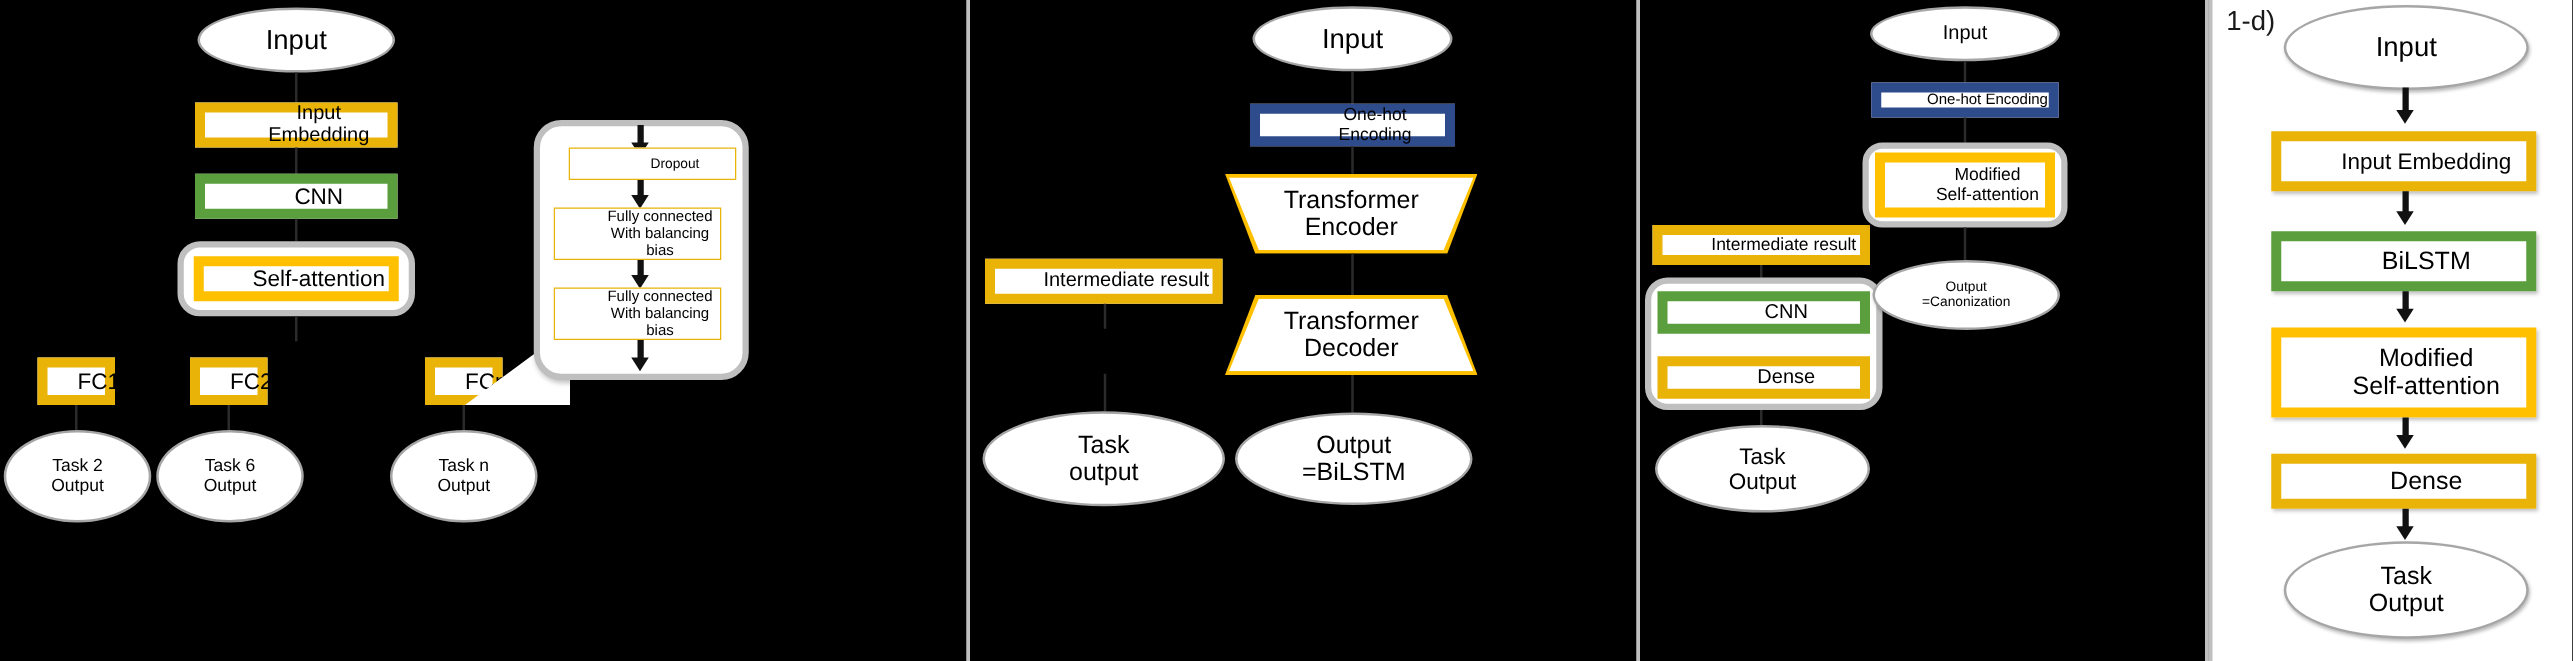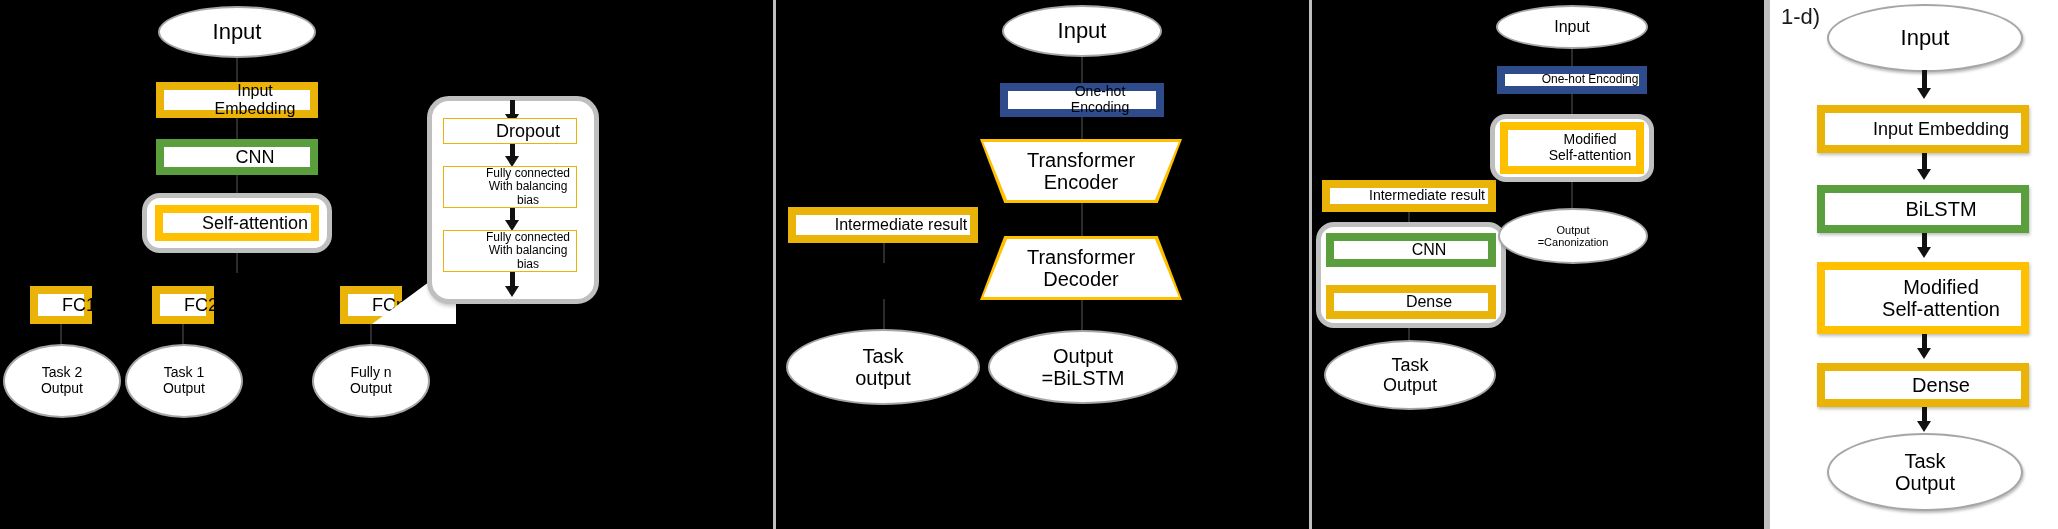--- a/index.html
+++ b/index.html
@@ -63,21 +63,21 @@
       box-shadow:0 2px 3px rgba(0,0,0,.2);}
 
   .label{position:absolute;color:#000;}
 
   
   .t-22{font-size:22px;}
   .t-20{font-size:20px;}
   .t-18{font-size:18px;}
   .t-16{font-size:16px;}
   .t-14{font-size:14px;}
-  .t-13{font-size:18px;}
+  .t-13{font-size:11px;margin-left:12px;}
   .t-12{font-size:12px;}
   .t-11{font-size:11px;}
 </style>
 </head>
 <body>
 
 <div id="stage">
 
   <div class="panel dark" id="panel-1">
 
@@ -114,25 +114,25 @@
 
     <div class="vline" style="left:60px;top:324px;height:20px;"></div>
     <div class="vline" style="left:182px;top:324px;height:20px;"></div>
     <div class="vline" style="left:370px;top:324px;height:20px;"></div>
 
     <div class="node ellipse t-14" style="left:3px;top:344px;width:118px;height:74px;flex-direction:column;">
       <span>Task 2</span>
       <span>Output</span>
     </div>
     <div class="node ellipse t-14" style="left:125px;top:344px;width:118px;height:74px;flex-direction:column;">
-      <span>Task 1</span>
+      <span>Task 6</span>
       <span>Output</span>
     </div>
     <div class="node ellipse t-14" style="left:312px;top:344px;width:118px;height:74px;flex-direction:column;">
-      <span>Fully n</span>
+      <span>Task n</span>
       <span>Output</span>
     </div>
 
     <div class="callout-tail" style="left:372px;top:262px;width:84px;height:62px;"></div>
 
     <div class="group" style="left:427px;top:96px;width:172px;height:208px;border-radius:22px;"></div>
 
     <div class="arrow-stem" style="left:510px;top:100px;height:16px;"></div>
     <div class="arrow" style="left:505px;top:114px;"></div>
 

